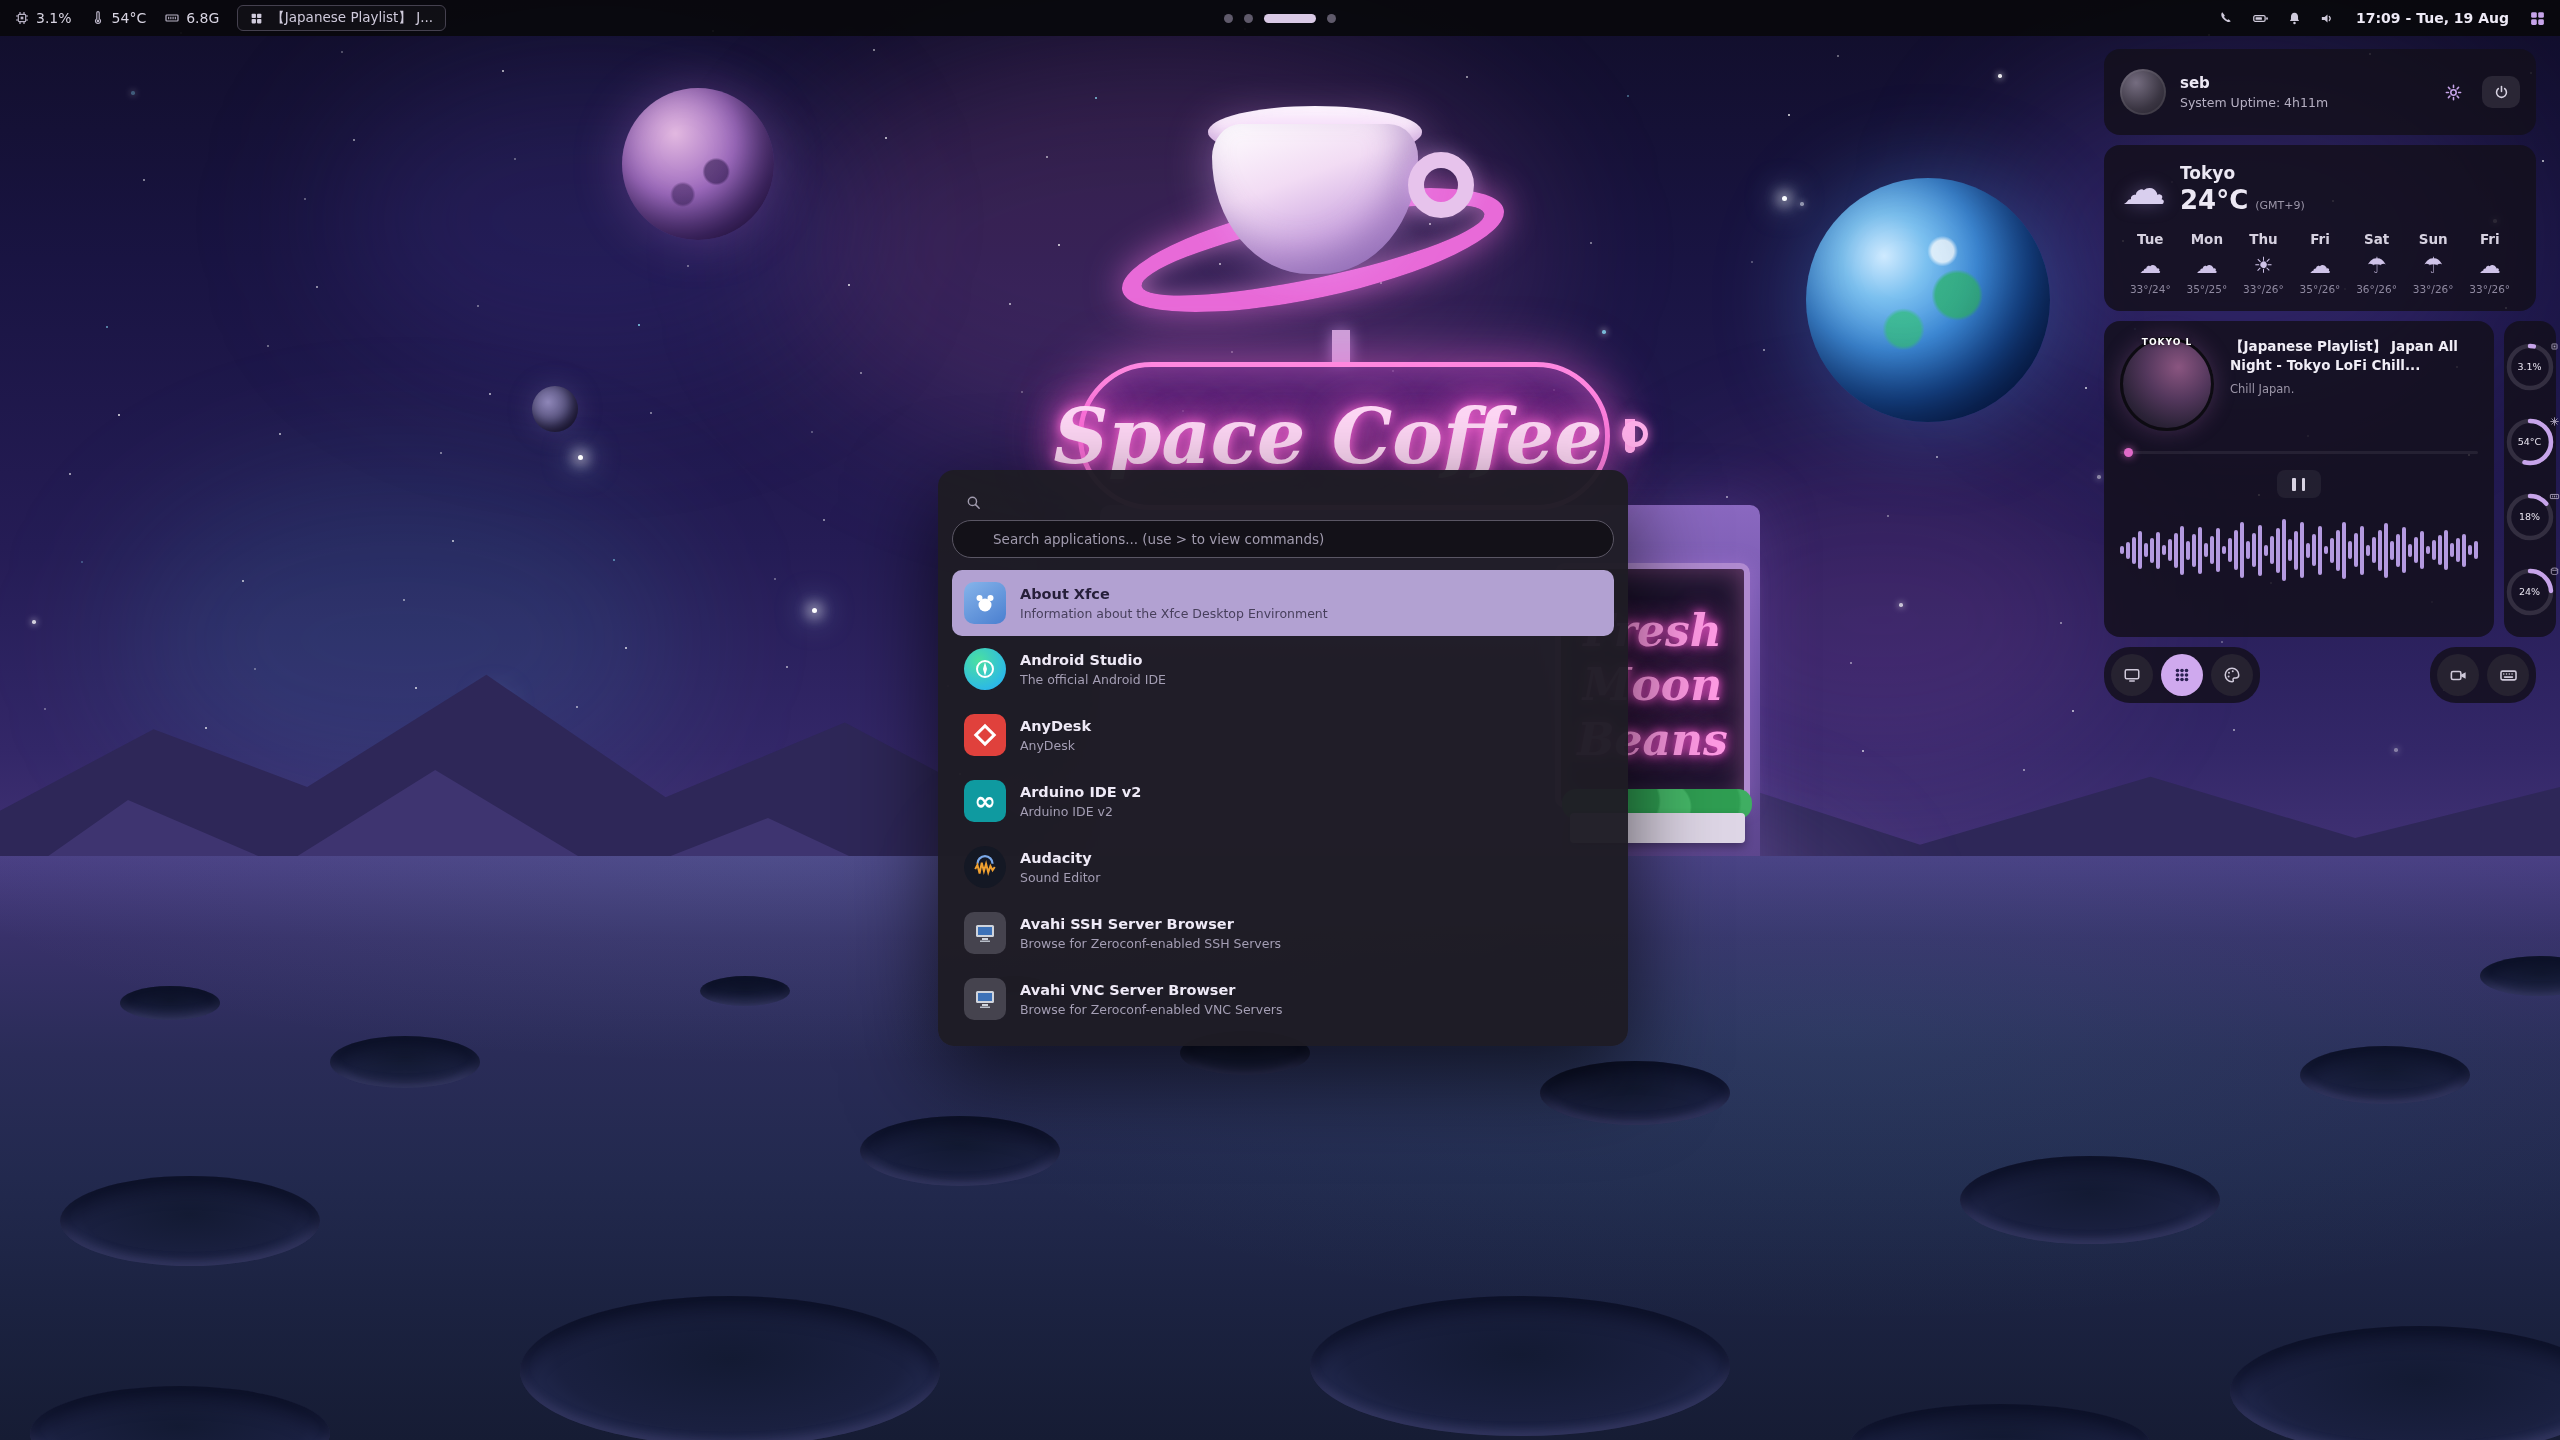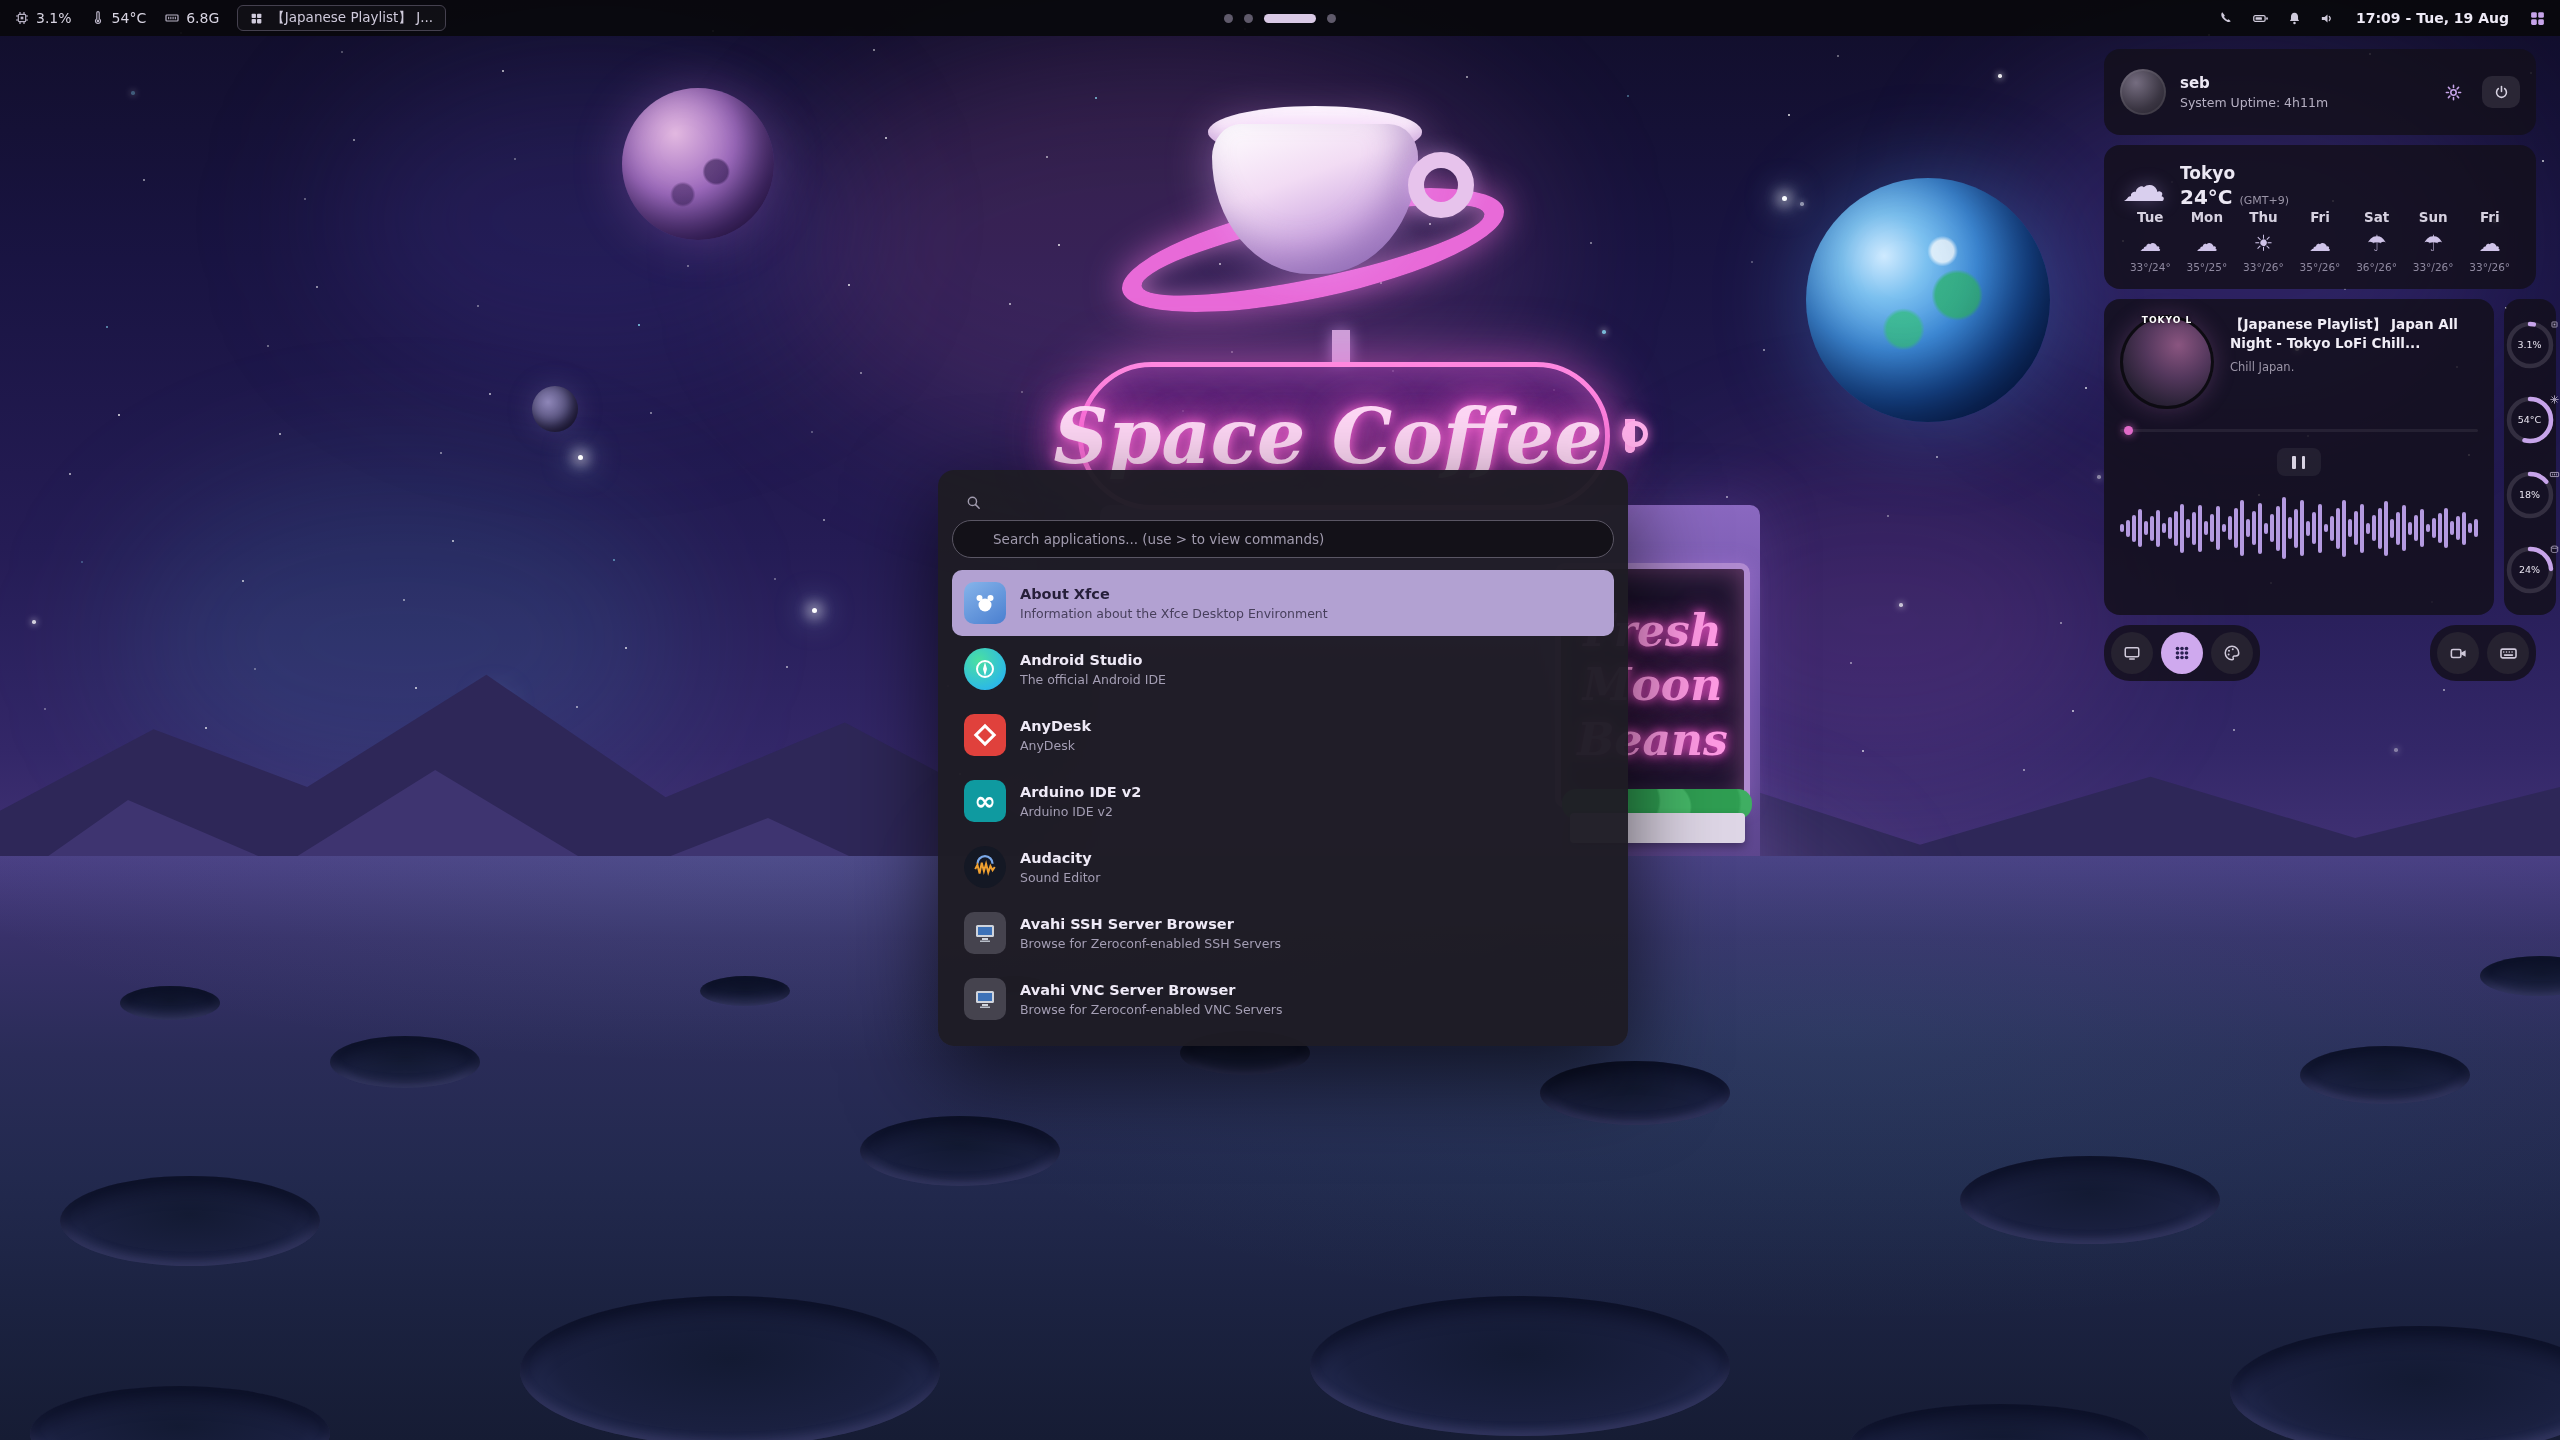--- a/index.html
+++ b/index.html
@@ -164,23 +164,23 @@
   .user-actions { margin-left:auto; display:flex; align-items:center; gap:10px; }
   .icon-btn { width:38px; height:32px; border-radius:10px; display:flex; align-items:center; justify-content:center;
     color:#c7a4ea; cursor:pointer; }
   .icon-btn.boxed { background:#2a2635; color:#d8d3e2; }
 
   .weather-card { padding:18px 18px 16px; }
   .weather-head { display:flex; align-items:center; gap:14px; }
   .weather-glyph { font-size:44px; color:#d9cfee; line-height:1; text-shadow:0 0 18px rgba(190,160,240,0.35); }
   .weather-city { font-size:17px; font-weight:bold; }
   .weather-temp-row { display:flex; align-items:baseline; gap:7px; margin-top:2px; }
-  .weather-temp { font-size:20px; font-weight:bold; }
+  .weather-temp { font-size:26px; font-weight:bold; }
   .weather-tz { font-size:11px; color:#9b95a8; }
-  .forecast { display:grid; grid-template-columns:repeat(7,1fr); text-align:center; }
+  .forecast { display:grid; grid-template-columns:repeat(7,1fr); margin-top:16px; text-align:center; }
   .fc-day { font-size:13.5px; font-weight:bold; color:#d6d1e0; }
   .fc-icon { font-size:22px; color:#cfc3e8; margin:8px 0 6px; line-height:1; }
   .fc-temps { font-size:10.5px; color:#8f89a0; }
 
   .media-row { display:flex; gap:10px; align-items:stretch; }
   .media-card { flex:1; padding:16px; position:relative; min-height:316px; display:flex; flex-direction:column; }
   .media-top { display:flex; gap:16px; }
   .album-art { width:94px; height:94px; border-radius:50%; flex:0 0 94px; position:relative;
     background:radial-gradient(circle at 62% 32%, #8a5580 0%, #53375c 38%, #2c2338 68%, #15111c 100%);
     box-shadow:inset 0 0 0 3px #0d0b12, 0 0 22px rgba(200,120,200,0.25);

